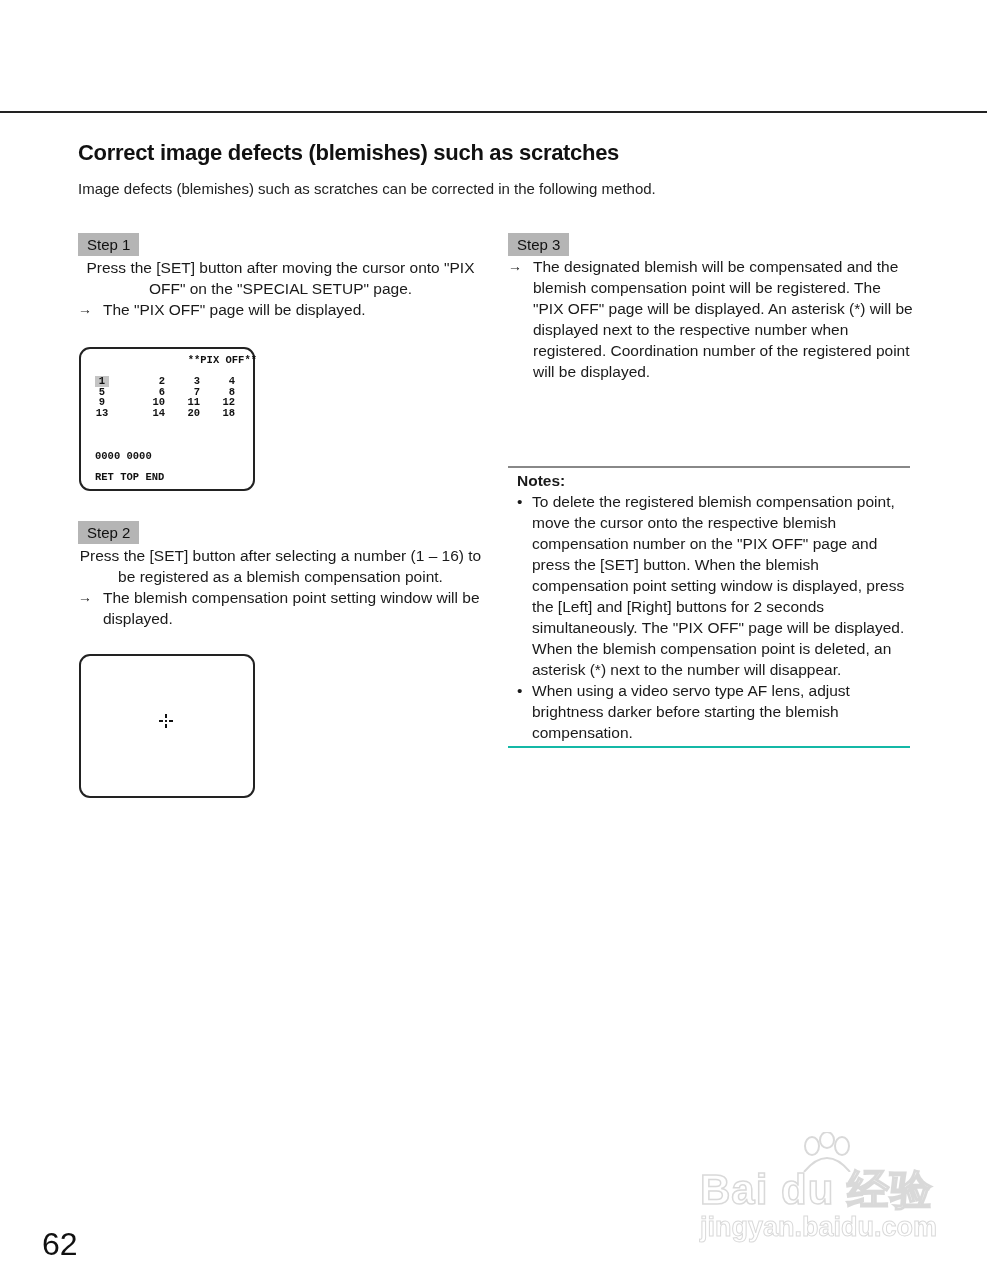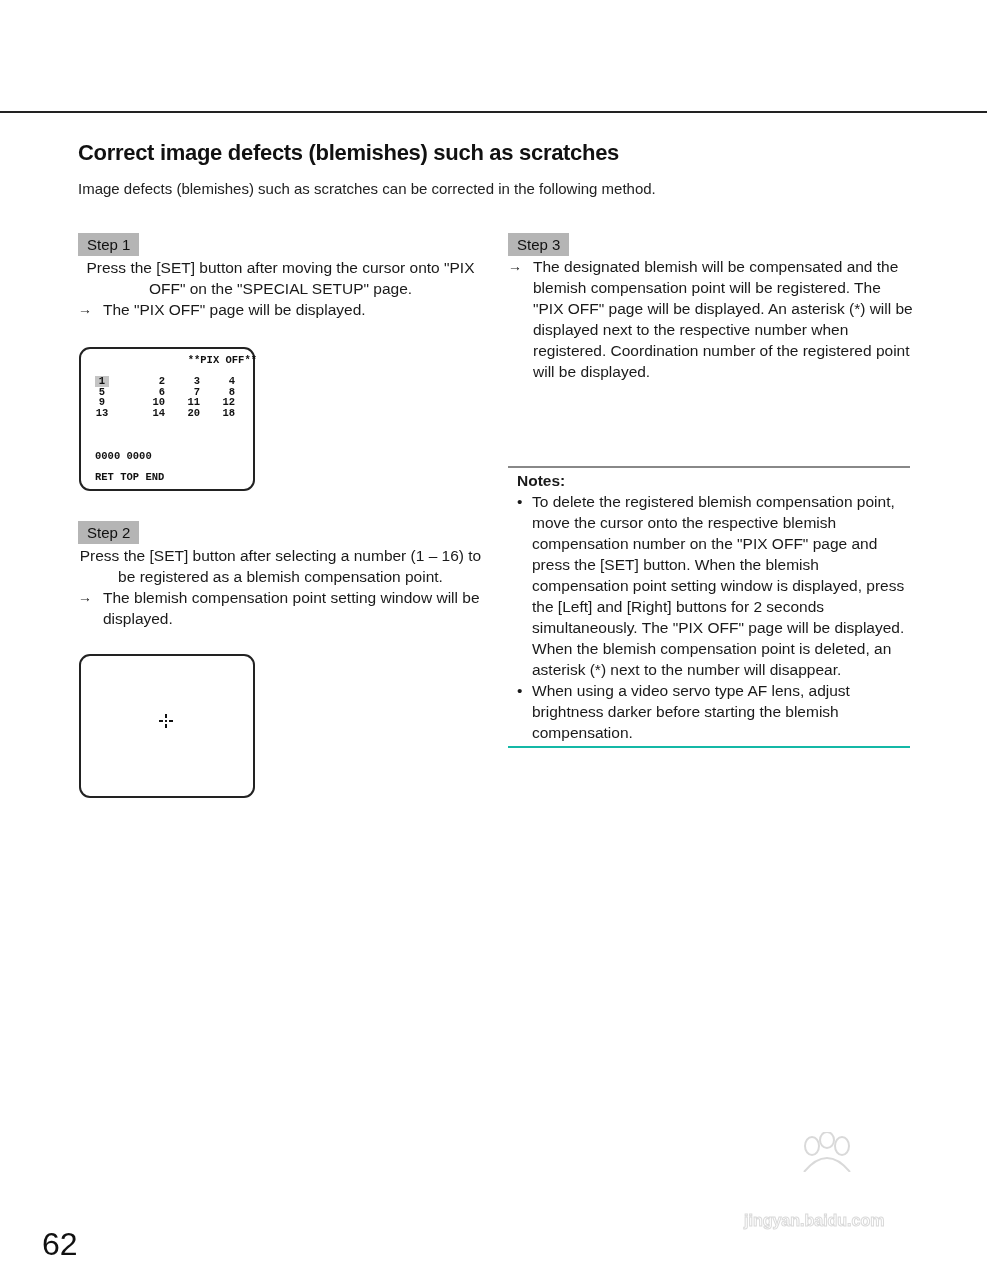--- a/index.html
+++ b/index.html
@@ -37,21 +37,21 @@
 
     .notes { position: absolute; left: 508px; top: 466px; width: 402px; border-top: 2px solid #888; border-bottom: 2px solid #14b8a6; padding: 2px 0 3px 9px; font-size: 15.5px; line-height: 21px; color: #1a1a1a; }
     .notes-title { font-weight: bold; }
     .bullet { display: flex; }
     .bullet-dot { width: 15px; flex: none; }
 
     .page-num { position: absolute; left: 42px; top: 1226px; font-size: 32px; color: #111; }
 
     .watermark { position: absolute; left: 700px; top: 1132px; width: 240px; height: 110px; opacity: 0.55; }
     .wm-main { position: absolute; left: 0; top: 30px; font-size: 42px; font-weight: bold; color: #fff; -webkit-text-stroke: 1.5px #bbb; letter-spacing: 1px; }
-    .wm-sub { position: absolute; left: 0; top: 80px; font-size: 16px; font-weight: bold; color: #fff; margin-left: 44px; -webkit-text-stroke: 1px #bbb; }
+    .wm-sub { position: absolute; left: 0; top: 80px; font-size: 27px; font-weight: bold; color: #fff; -webkit-text-stroke: 1px #bbb; }
     .wm-paw { position: absolute; left: 92px; top: 0px; }
   </style>
 </head>
 <body>
 
 <div class="top-rule"></div>
 
 <h1 class="title">Correct image defects (blemishes) such as scratches</h1>
 <p class="intro">Image defects (blemishes) such as scratches can be corrected in the following method.</p>
 
@@ -127,16 +127,17 @@
   </div>
 </div>
 
 <div class="watermark">
   <svg class="wm-paw" width="70" height="40" viewBox="0 0 70 40">
     <ellipse cx="20" cy="14" rx="7" ry="9" fill="none" stroke="#bbb" stroke-width="2"></ellipse>
     <ellipse cx="35" cy="8" rx="7" ry="8" fill="none" stroke="#bbb" stroke-width="2"></ellipse>
     <ellipse cx="50" cy="14" rx="7" ry="9" fill="none" stroke="#bbb" stroke-width="2"></ellipse>
     <path d="M12 40 Q35 12 58 40" fill="none" stroke="#bbb" stroke-width="2"></path>
   </svg>
+  <div class="wm-main">Bai du 经验</div>
   <div class="wm-sub">jingyan.baidu.com</div>
 </div>
 
 <div class="page-num">62</div>
 
 </body></html>

